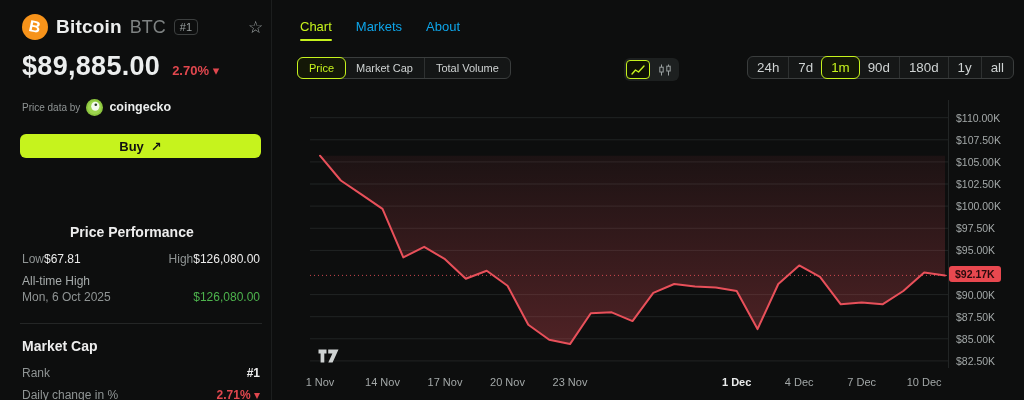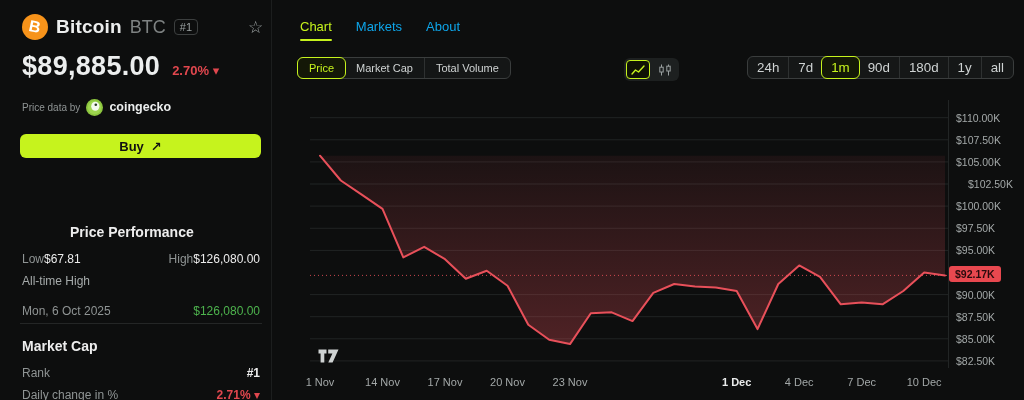--- a/index.html
+++ b/index.html
@@ -119,21 +119,21 @@
       <span class="kv-pair">
         <span>High</span>
         <span class="kv-val">$126,080.00</span>
       </span>
     </div>
 
     <div class="kv-row" style="top:274px;">
       <span style="color:#a6abab;">All-time High</span>
     </div>
 
-    <div class="kv-row" style="top:304px;">
+    <div class="kv-row" style="top:290px;">
       <span>Mon, 6 Oct 2025</span>
       <span class="val-green">$126,080.00</span>
     </div>
 
     <div class="divider"></div>
 
     <div class="section-title" style="top:338px;">Market Cap</div>
 
     <div class="kv-row" style="top:366px;">
       <span>Rank</span>
@@ -204,21 +204,21 @@
         <line x1="0" x2="638" y1="260.9" y2="260.9" stroke="#212424" stroke-width="1"></line>
         <path d="M 10.0 55.7 L 10.0,55.7 L 30.8,80.5 L 51.7,94.6 L 72.5,108.8 L 93.3,157.4 L 114.2,146.8 L 135.0,159.2 L 155.8,178.7 L 176.7,170.7 L 197.5,185.7 L 218.3,224.7 L 239.2,239.7 L 260.0,244.1 L 280.8,213.2 L 301.7,212.3 L 322.5,221.1 L 343.3,192.8 L 364.2,184.0 L 385.0,186.6 L 405.8,187.5 L 426.7,191.0 L 447.5,229.1 L 468.3,184.0 L 489.2,165.4 L 510.0,176.9 L 530.8,204.3 L 551.7,202.5 L 572.5,204.3 L 593.3,191.0 L 614.2,172.5 L 635.0,175.4 L 635.0 55.7 Z" fill="url(#areaGrad)" stroke="none"></path>
         <polyline points="10.0,55.7 30.8,80.5 51.7,94.6 72.5,108.8 93.3,157.4 114.2,146.8 135.0,159.2 155.8,178.7 176.7,170.7 197.5,185.7 218.3,224.7 239.2,239.7 260.0,244.1 280.8,213.2 301.7,212.3 322.5,221.1 343.3,192.8 364.2,184.0 385.0,186.6 405.8,187.5 426.7,191.0 447.5,229.1 468.3,184.0 489.2,165.4 510.0,176.9 530.8,204.3 551.7,202.5 572.5,204.3 593.3,191.0 614.2,172.5 635.0,175.4" fill="none" stroke="#e8505a" stroke-width="2" stroke-linejoin="round" stroke-linecap="round"></polyline>
         <line x1="0" x2="638" y1="175.4" y2="175.4" stroke="#e8505a" stroke-width="1" stroke-dasharray="1 3" opacity="0.85"></line>
       </svg></div>
   <div id="y-axis-sep"></div>
   <div id="overlay">
       <div class="y-label" style="top: 111.69px;">$110.00K</div>
       <div class="y-label" style="top: 133.802px;">$107.50K</div>
       <div class="y-label" style="top: 155.914px;">$105.00K</div>
-      <div class="y-label" style="top: 178.026px; margin-left: 12px;">$102.50K</div>
+      <div class="y-label" style="top: 178.026px;">$102.50K</div>
       <div class="y-label" style="top: 200.139px;">$100.00K</div>
       <div class="y-label" style="top: 222.251px;">$97.50K</div>
       <div class="y-label" style="top: 244.363px;">$95.00K</div>
       <div class="y-label" style="top: 288.587px;">$90.00K</div>
       <div class="y-label" style="top: 310.7px;">$87.50K</div>
       <div class="y-label" style="top: 332.812px;">$85.00K</div>
       <div class="y-label" style="top: 354.924px;">$82.50K</div>
       <div class="price-badge" style="top: 266.394px; background: rgb(232, 72, 79); color: rgb(42, 11, 13);">$92.17K</div>
       <div class="x-label" style="left: 320px;">1 Nov</div>
       <div class="x-label" style="left: 382.5px;">14 Nov</div>

